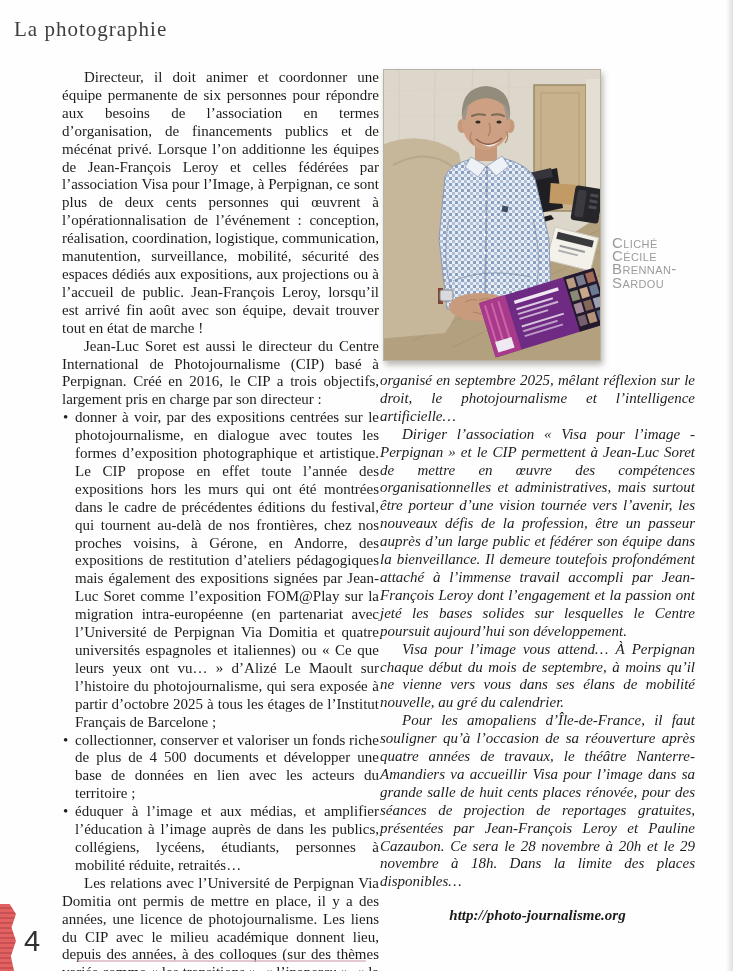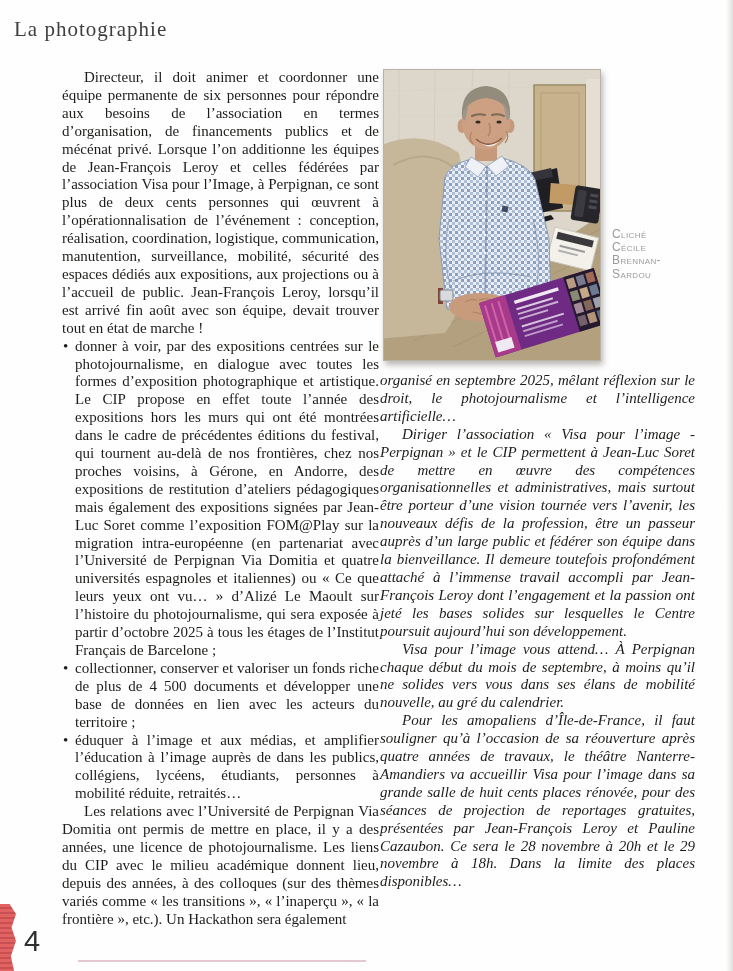--- a/index.html
+++ b/index.html
@@ -26,22 +26,22 @@
   .photo-wrap{
     position:absolute;left:383px;top:69px;width:218px;height:292px;
     box-shadow:2px 4px 6px rgba(60,55,45,.35);
     background:#dcd7ca;
   }
   .caption{
     position:absolute;left:612px;top:226px;width:64px;
     font-family:"Liberation Sans",sans-serif;font-size:11.5px;line-height:13.6px;color:#4c4c4e;
   }
   .credit{
-    margin-top:2px;font-variant:small-caps;letter-spacing:.4px;
-    color:#9b9b9d;font-size:12px;line-height:13.2px;
+    margin-top:10px;font-variant:small-caps;letter-spacing:.4px;
+    color:#9b9b9d;font-size:15px;line-height:13.2px;
   }
 
   .footer-num{
     position:absolute;left:24px;top:925px;
     font-family:"Liberation Sans",sans-serif;font-weight:300;
     font-size:29px;color:#2f2f31;
   }
   .footer-journal{position:absolute;left:76px;top:936px;font-size:19px;color:#1d1c1a;margin-top:46px;}
   .footer-issue{font-family:"Liberation Sans",sans-serif;font-weight:700;font-size:17px;letter-spacing:.5px;}
   .footer-rule{
@@ -58,20 +58,21 @@
     background:linear-gradient(90deg,rgba(0,0,0,0) 0%,rgba(90,85,75,.18) 100%);
   }
 </style>
 </head>
 <body>
 
 <h1 class="page-title">La photographie</h1>
 
 <div class="col col-1">
   <p class="indent">Directeur, il doit animer et coordonner une équipe permanente de six personnes pour répondre aux besoins de l’association en termes d’organisation, de financements publics et de mécénat privé. Lorsque l’on additionne les équipes de Jean-François Leroy et celles fédérées par l’association Visa pour l’Image, à Perpignan, ce sont plus de deux cents personnes qui œuvrent à l’opérationnalisation de l’événement : conception, réalisation, coordination, logistique, communication, manutention, surveillance, mobilité, sécurité des espaces dédiés aux expositions, aux projections ou à l’accueil de public. Jean-François Leroy, lorsqu’il est arrivé fin août avec son équipe, devait trouver tout en état de marche !</p>
+  <p class="indent">Jean-Luc Soret est aussi le directeur du Centre International de Photojournalisme (CIP) basé à Perpignan. Créé en 2016, le CIP a trois objectifs, largement pris en charge par son directeur :</p>
   <p class="bullet"><span class="marker">•</span><span>donner à voir, par des expositions centrées sur le photojournalisme, en dialogue avec toutes les formes d’exposition photographique et artistique. Le CIP propose en effet toute l’année des expositions hors les murs qui ont été montrées dans le cadre de précédentes éditions du festival, qui tournent au-delà de nos frontières, chez nos proches voisins, à Gérone, en Andorre, des expositions de restitution d’ateliers pédagogiques mais également des expositions signées par Jean-Luc Soret comme l’exposition FOM@Play sur la migration intra-européenne (en partenariat avec l’Université de Perpignan Via Domitia et quatre universités espagnoles et italiennes) ou « Ce que leurs yeux ont vu… » d’Alizé Le Maoult sur l’histoire du photojournalisme, qui sera exposée à partir d’octobre 2025 à tous les étages de l’Institut Français de Barcelone ;</span></p>
   <p class="bullet"><span class="marker">•</span><span>collectionner, conserver et valoriser un fonds riche de plus de 4 500 documents et développer une base de données en lien avec les acteurs du territoire ;</span></p>
   <p class="bullet"><span class="marker">•</span><span>éduquer à l’image et aux médias, et amplifier l’éducation à l’image auprès de dans les publics, collégiens, lycéens, étudiants, personnes à mobilité réduite, retraités…</span></p>
   <p class="indent">Les relations avec l’Université de Perpignan Via Domitia ont permis de mettre en place, il y a des années, une licence de photojournalisme. Les liens du CIP avec le milieu académique donnent lieu, depuis des années, à des colloques (sur des thèmes variés comme « les transitions », « l’inaperçu », « la frontière », etc.). Un Hackathon sera également</p>
 </div>
 
 <div class="photo-wrap">
   <svg width="218" height="292" viewBox="0 0 218 292">
     <defs>
       <pattern id="gingham" width="6" height="6" patternUnits="userSpaceOnUse">
@@ -216,23 +217,24 @@
   </svg>
 </div>
 
 <div class="caption">
   <div class="credit">Cliché Cécile Brennan-Sardou</div>
 </div>
 
 <div class="col col-2">
   <p>organisé en septembre 2025, mêlant réflexion sur le droit, le photojournalisme et l’intelligence artificielle…</p>
   <p class="indent">Diriger l’association « Visa pour l’image - Perpignan » et le CIP permettent à Jean-Luc Soret de mettre en œuvre des compétences organisationnelles et administratives, mais surtout être porteur d’une vision tournée vers l’avenir, les nouveaux défis de la profession, être un passeur auprès d’un large public et fédérer son équipe dans la bienveillance. Il demeure toutefois profondément attaché à l’immense travail accompli par Jean-François Leroy dont l’engagement et la passion ont jeté les bases solides sur lesquelles le Centre poursuit aujourd’hui son développement.</p>
-  <p class="indent">Visa pour l’image vous attend… À Perpignan chaque début du mois de septembre, à moins qu’il ne solides vers vous dans ses élans de mobilité nouvelle, au gré du calendrier.</p>
+  <p class="indent">Visa pour l’image vous attend… À Perpignan chaque début du mois de septembre, à moins qu’il ne vienne vers vous dans ses élans de mobilité nouvelle, au gré du calendrier.</p>
   <p class="indent">Pour les amopaliens d’Île-de-France, il faut souligner qu’à l’occasion de sa réouverture après quatre années de travaux, le théâtre Nanterre-Amandiers va accueillir Visa pour l’image dans sa grande salle de huit cents places rénovée, pour des séances de projection de reportages gratuites, présentées par Jean-François Leroy et Pauline Cazaubon. Ce sera le 28 novembre à 20h et le 29 novembre à 18h. Dans la limite des places disponibles…</p>
   <div class="links">
+    <div>http://photo-journalisme.org</div>
   </div>
 </div>
 
 <div class="footer-num">4</div>
 <div class="footer-journal"><span>Amopa n°</span><span class="footer-issue">249</span></div>
 <div class="footer-rule"></div>
 <div class="red-strip"></div>
 <div class="right-edge"></div>
 
 </body></html>

